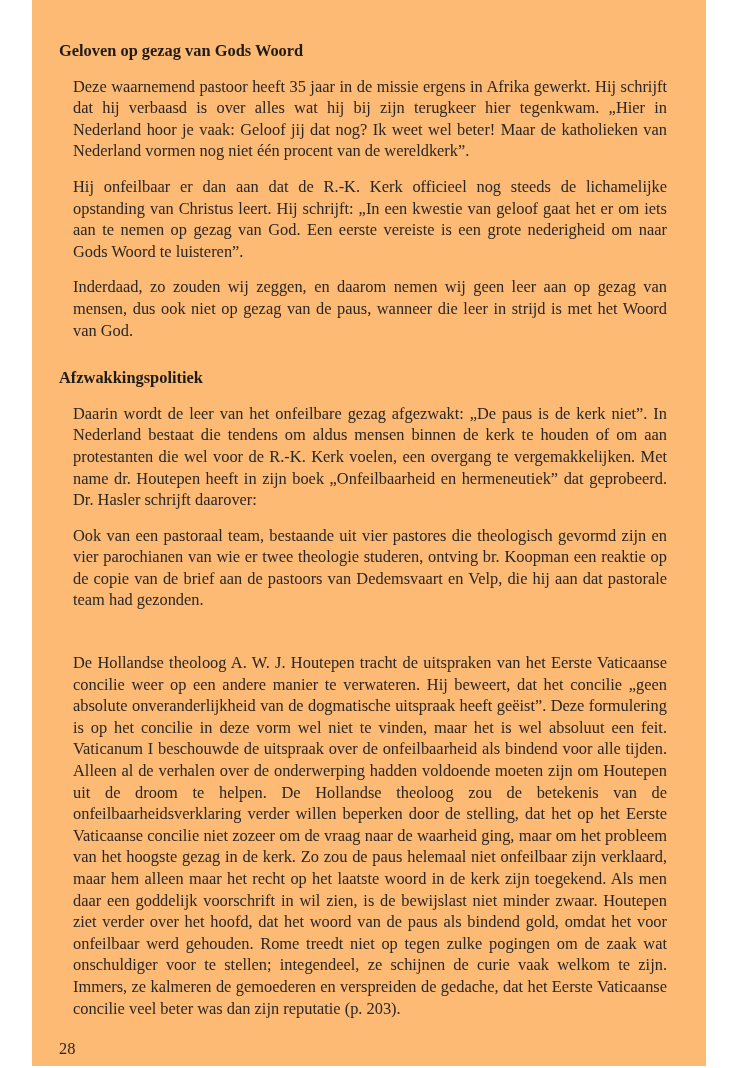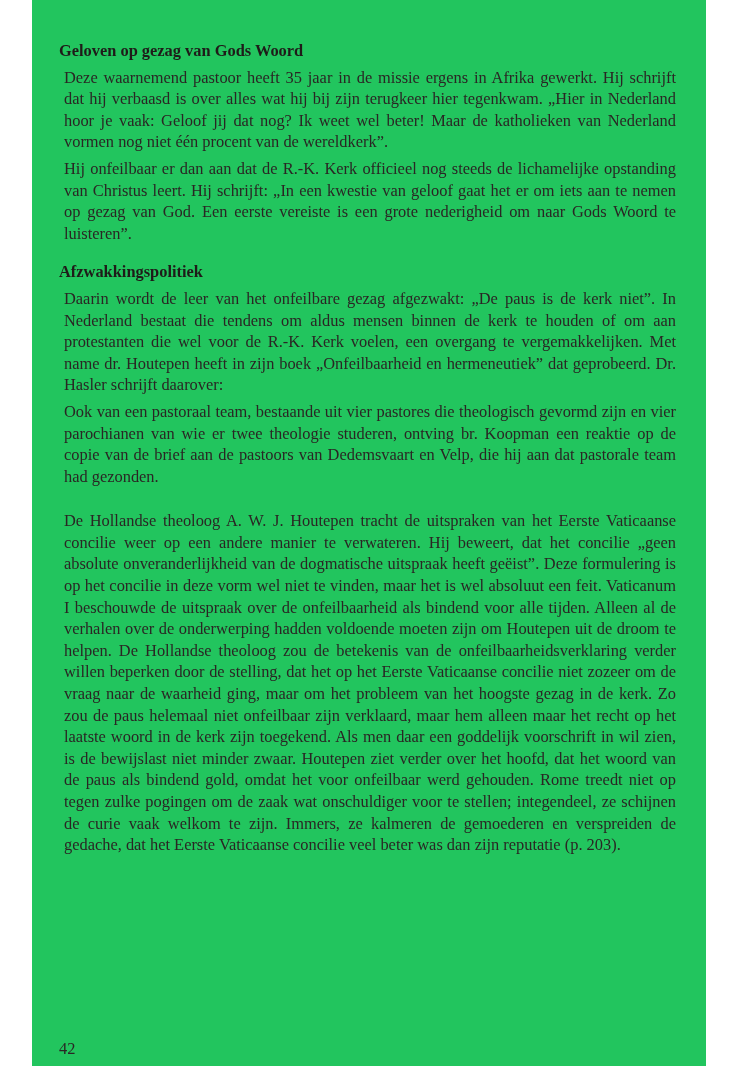--- a/index.html
+++ b/index.html
@@ -12,21 +12,21 @@
     height: 1068px;
     position: relative;
     overflow: hidden;
   }
   .page {
     position: absolute;
     left: 32px;
     top: 0;
     width: 674px;
     height: 1066px;
-    background: #22c55e;
+    background: #fdba74;
   }
   .content {
     position: absolute;
     left: 27px;
     top: 40px;
     width: 622px;
     font-family: "Liberation Serif", "DejaVu Serif", serif;
     font-size: 16.4px;
     line-height: 21.6px;
     color: #2a2624;
@@ -38,21 +38,21 @@
   .heading {
     margin: 0;
     font-size: 16.4px;
     line-height: 21.6px;
     color: #1f1b19;
   }
   .heading.bold {
     font-weight: bold;
   }
   .para {
-    margin: 5px;
+    margin: 14px;
   }
   .gap {
     height: 12px;
   }
   .gap-lg {
     height: 13px;
   }
   .page-number {
     position: absolute;
     left: 27px;
@@ -65,20 +65,21 @@
 </head>
 <body>
 
 <div class="page">
   <div class="content">
 
     <div class="section">
       <h2 class="heading bold">Geloven op gezag van Gods Woord</h2>
       <p class="para">Deze waarnemend pastoor heeft 35 jaar in de missie ergens in Afrika gewerkt. Hij schrijft dat hij verbaasd is over alles wat hij bij zijn terugkeer hier tegenkwam. „Hier in Nederland hoor je vaak: Geloof jij dat nog? Ik weet wel beter! Maar de katholieken van Nederland vormen nog niet één procent van de wereldkerk”.</p>
       <p class="para">Hij onfeilbaar er dan aan dat de R.-K. Kerk officieel nog steeds de lichamelijke opstanding van Christus leert. Hij schrijft: „In een kwestie van geloof gaat het er om iets aan te nemen op gezag van God. Een eerste vereiste is een grote nederigheid om naar Gods Woord te luisteren”.</p>
+      <p class="para">Inderdaad, zo zouden wij zeggen, en daarom nemen wij geen leer aan op gezag van mensen, dus ook niet op gezag van de paus, wanneer die leer in strijd is met het Woord van God.</p>
     </div>
 
     <div class="gap"></div>
 
     <div class="section">
       <h2 class="heading">Afzwakkingspolitiek</h2>
       <p class="para">Daarin wordt de leer van het onfeilbare gezag afgezwakt: „De paus is de kerk niet”. In Nederland bestaat die tendens om aldus mensen binnen de kerk te houden of om aan protestanten die wel voor de R.-K. Kerk voelen, een overgang te vergemakkelijken. Met name dr. Houtepen heeft in zijn boek „Onfeilbaarheid en hermeneutiek” dat geprobeerd. Dr. Hasler schrijft daarover:</p>
       <p class="para">Ook van een pastoraal team, bestaande uit vier pastores die theologisch gevormd zijn en vier parochianen van wie er twee theologie studeren, ontving br. Koopman een reaktie op de copie van de brief aan de pastoors van Dedemsvaart en Velp, die hij aan dat pastorale team had gezonden.</p>
     </div>
 
@@ -87,14 +88,14 @@
     <div class="section">
       <p class="para">De Hollandse theoloog A. W. J. Houtepen tracht de uitspraken van het Eerste Vaticaanse concilie weer op een andere manier te verwateren. Hij beweert, dat het concilie „geen absolute onveranderlijkheid van de dogmatische uitspraak heeft geëist”. Deze formulering is op het concilie in deze vorm wel niet te vinden, maar het is wel absoluut een feit. Vaticanum I beschouwde de uitspraak over de onfeilbaarheid als bindend voor alle tijden. Alleen al de verhalen over de onderwerping hadden voldoende moeten zijn om Houtepen uit de droom te helpen. De Hollandse theoloog zou de betekenis van de onfeilbaarheidsverklaring verder willen beperken door de stelling, dat het op het Eerste Vaticaanse concilie niet zozeer om de vraag naar de waarheid ging, maar om het probleem van het hoogste gezag in de kerk. Zo zou de paus helemaal niet onfeilbaar zijn verklaard, maar hem alleen maar het recht op het laatste woord in de kerk zijn toegekend. Als men daar een goddelijk voorschrift in wil zien, is de bewijslast niet minder zwaar. Houtepen ziet verder over het hoofd, dat het woord van de paus als bindend gold, omdat het voor onfeilbaar werd gehouden. Rome treedt niet op tegen zulke pogingen om de zaak wat onschuldiger voor te stellen; integendeel, ze schijnen de curie vaak welkom te zijn. Immers, ze kalmeren de gemoederen en verspreiden de gedache, dat het Eerste Vaticaanse concilie veel beter was dan zijn reputatie (p. 203).</p>
     </div>
 
     <div class="gap-lg"></div>
 
     <div class="section">
     </div>
 
   </div>
-  <div class="page-number">42</div>
+  <div class="page-number">28</div>
 </div>
 
 </body></html>

